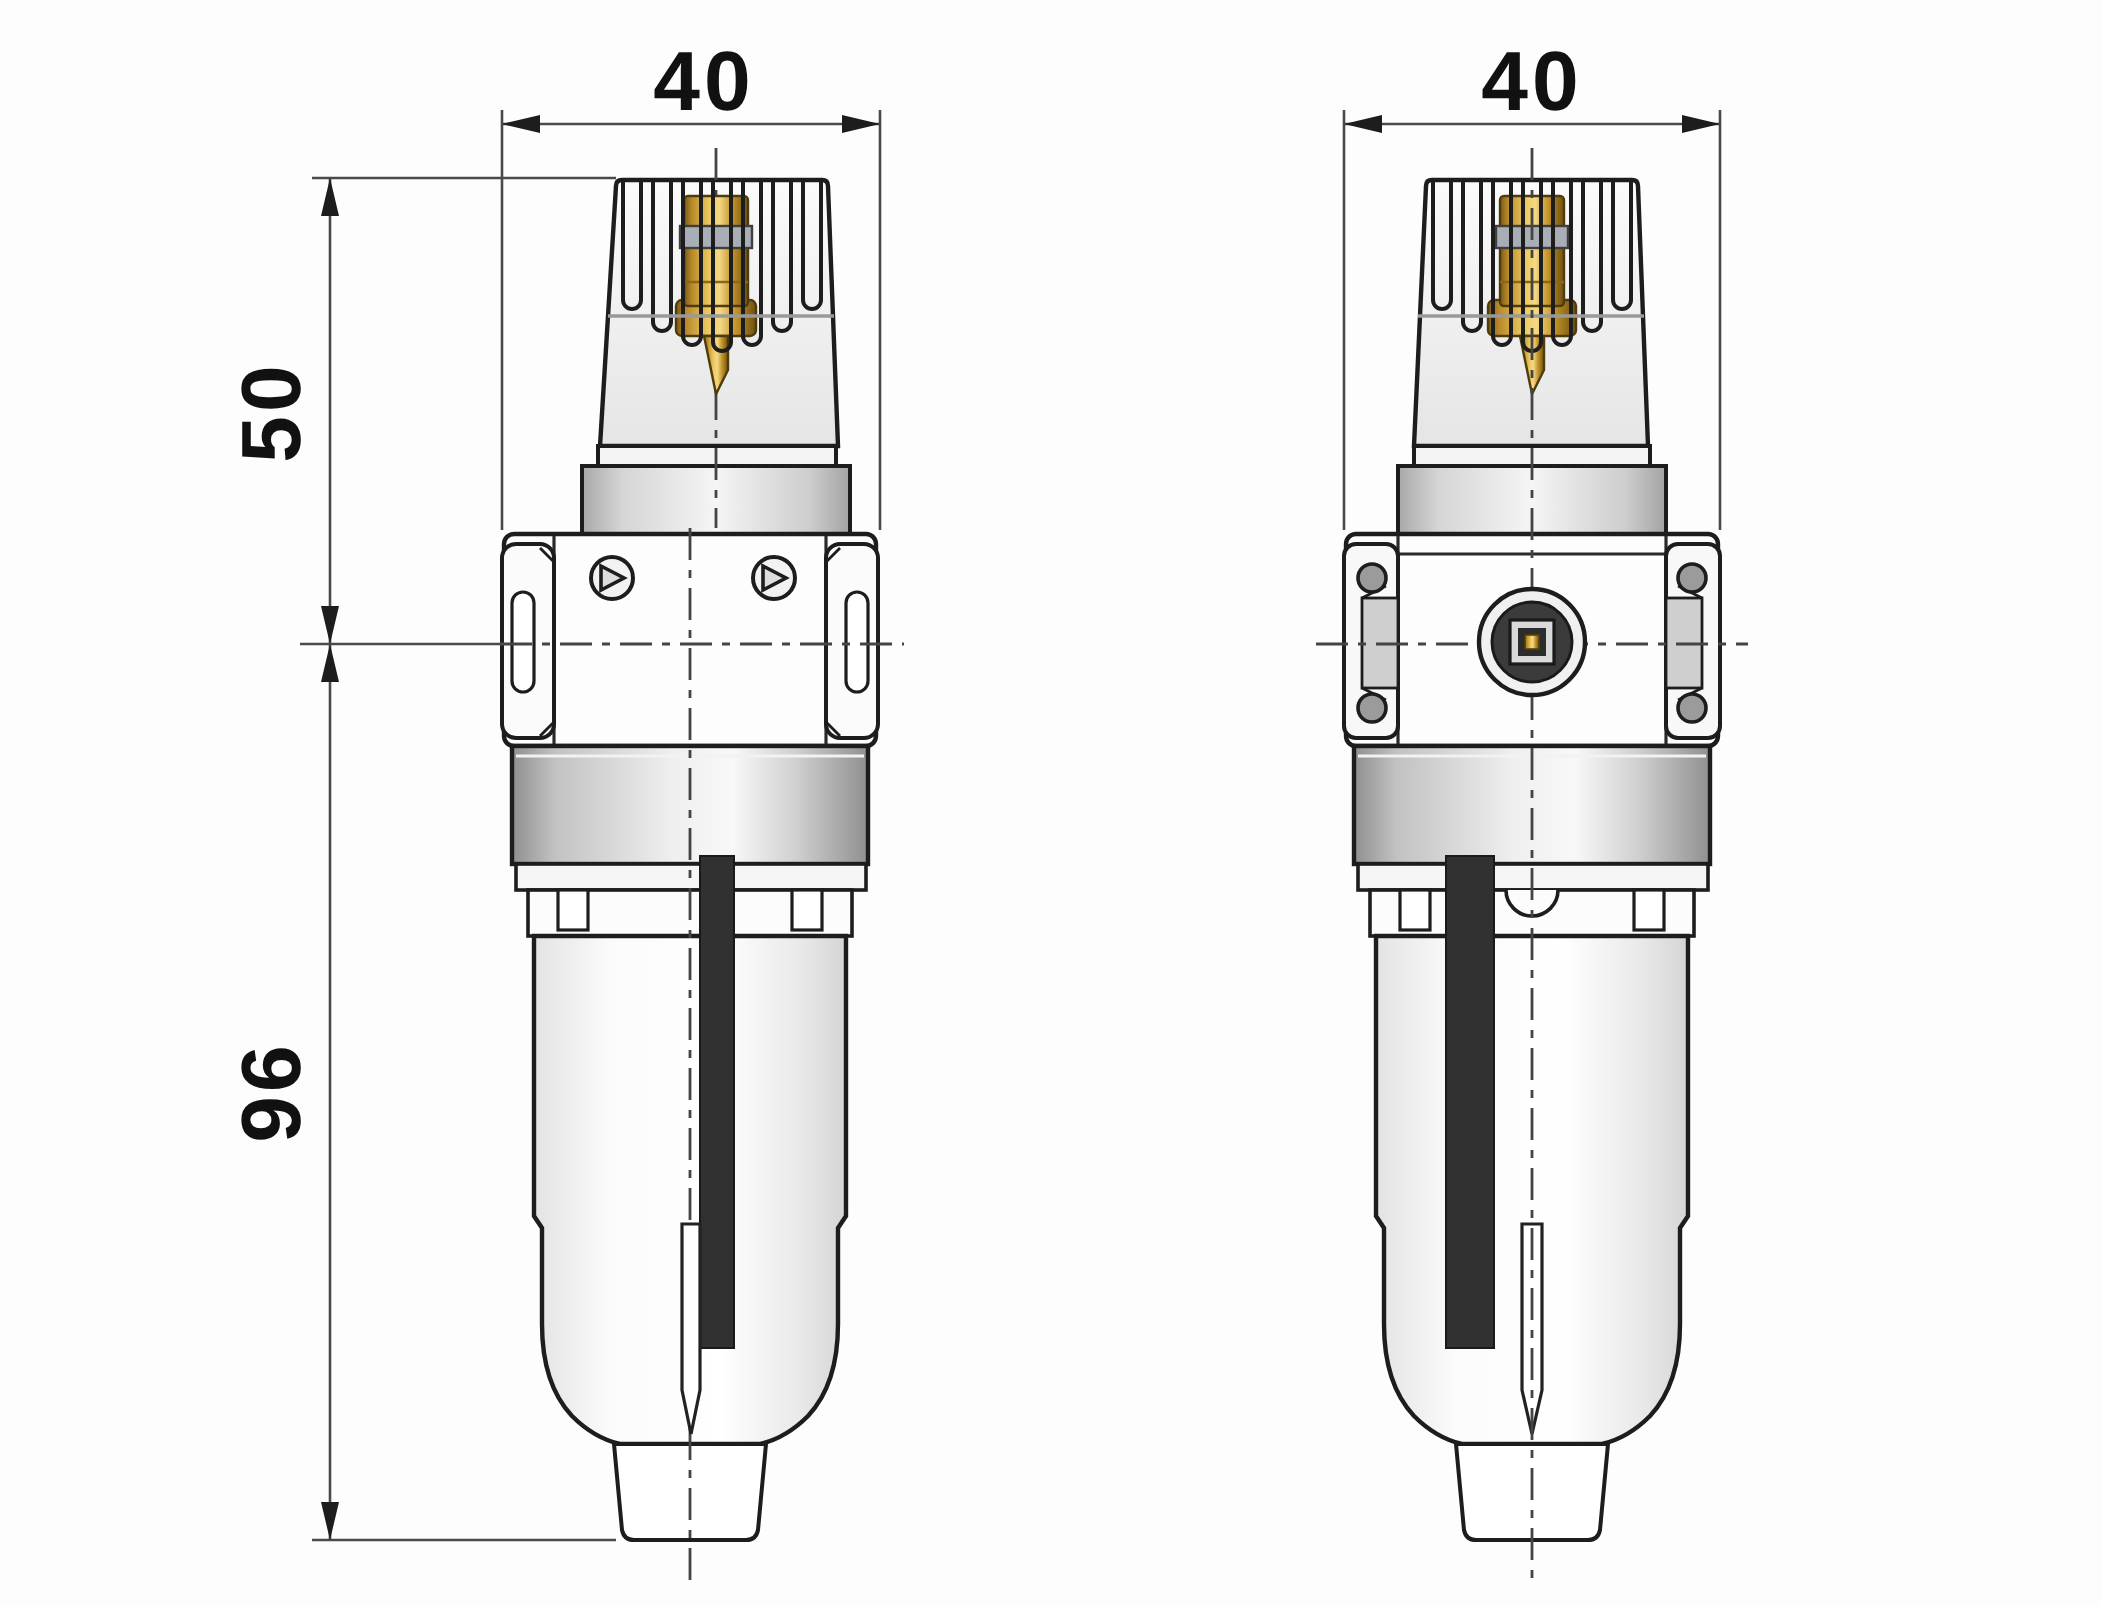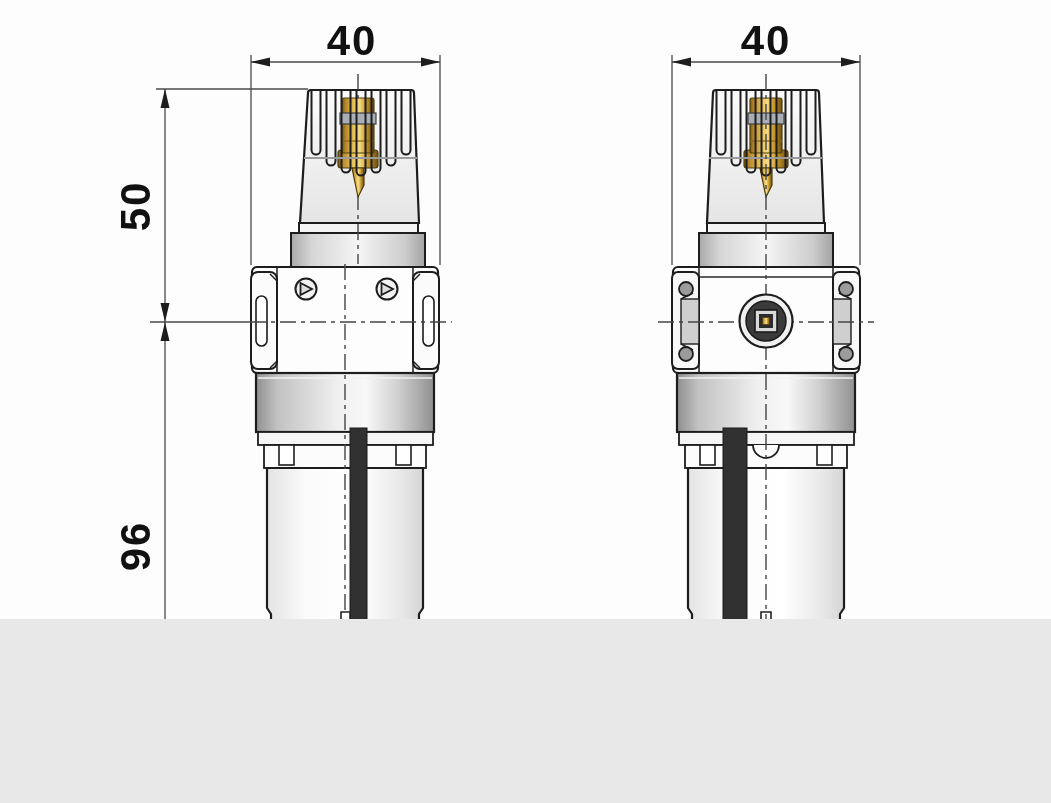--- a/index.html
+++ b/index.html
@@ -1,18 +1,18 @@
 <!DOCTYPE html>
 <html><head>
 <meta charset="utf-8">
 <style>
   html,body{margin:0;padding:0;background:#e8e8e8;}
   .canvas{
     position:relative;
-    width:1051px;height:619px;
+    width:1051px;height:803px;
     background:#fdfdfd;
     overflow:hidden;
     font-family:"Liberation Sans", sans-serif;
   }
   svg{position:absolute;left:0;top:0;}
   .dim-label{
     font-family:"Liberation Sans", sans-serif;
     font-weight:700;
     font-size:42px;
     letter-spacing:2px;

